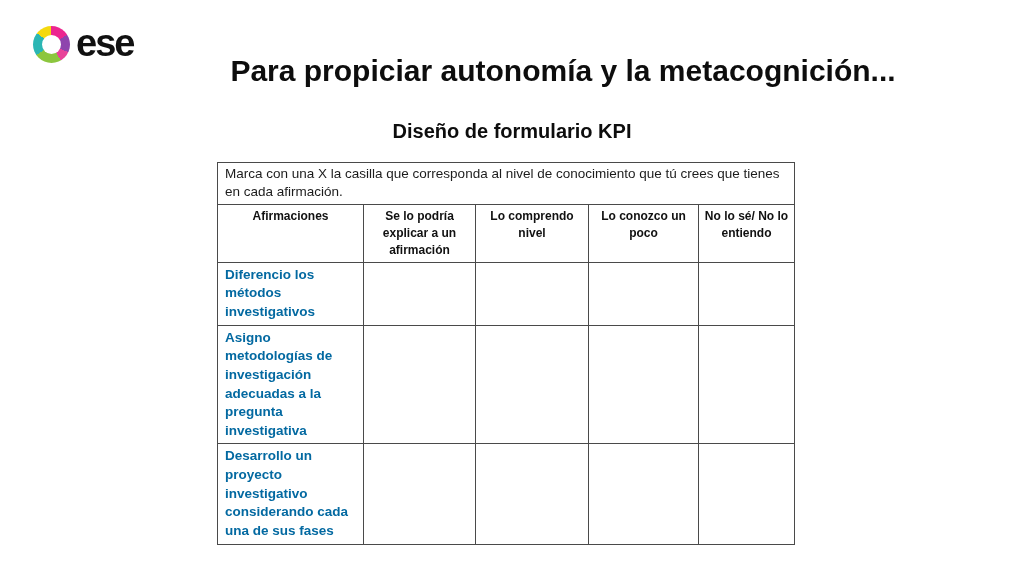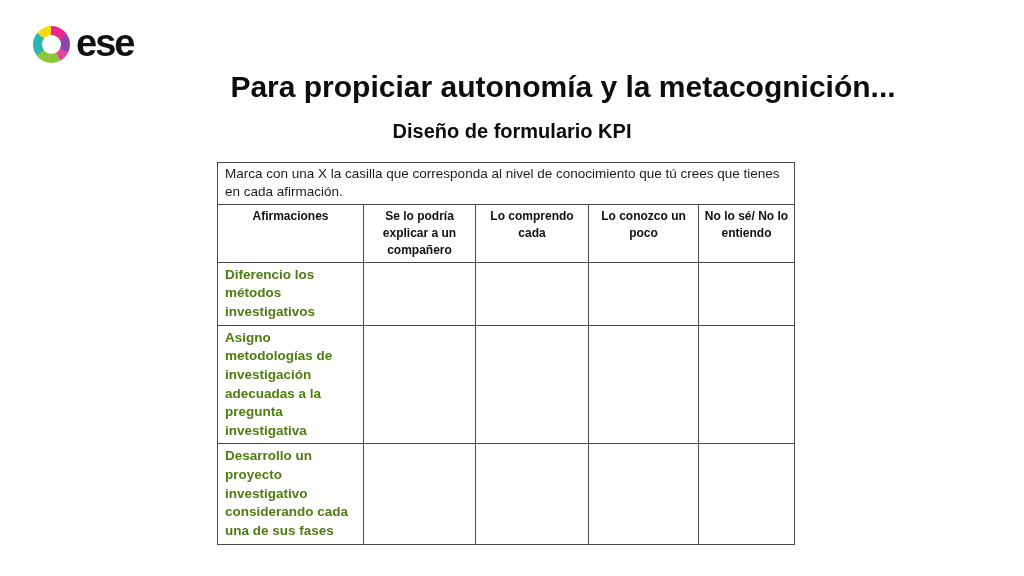--- a/index.html
+++ b/index.html
@@ -54,21 +54,21 @@
     line-height: 1;
     margin-top: -4px;
   }
 
   
   .title {
     position: absolute;
     left: 110px;
     right: 8px;
     top: 54px;
-    margin: 16px;
+    margin: 0;
     text-align: center;
     font-size: 30px;
     font-weight: bold;
     color: #0d0d0d;
     white-space: nowrap;
   }
   .subtitle {
     position: absolute;
     left: 0;
     right: 0;
@@ -112,21 +112,21 @@
     font-weight: bold;
     color: #111111;
     line-height: 1.4;
     vertical-align: top;
     text-align: center;
     padding: 3px 4px;
   }
   td.affirmation {
     font-size: 13.5px;
     font-weight: 600;
-    color: #4d7c0f;
+    color: #0369a1;
     line-height: 1.38;
     vertical-align: top;
     text-align: left;
     padding: 3px 8px 3px 7px;
   }
   td.answer-cell {
     background: #ffffff;
   }
 </style>
 </head>
@@ -149,22 +149,22 @@
       <col style="width:113px">
       <col style="width:110px">
       <col style="width:96px">
     </colgroup>
     <tbody>
         <tr class="instruction-row">
       <td class="instruction" colspan="5">Marca con una X la casilla que corresponda al nivel de conocimiento que tú crees que tienes en cada afirmación.</td>
     </tr>
     <tr class="header-row">
       <th class="col-header">Afirmaciones</th>
-      <th class="col-header">Se lo podría explicar a un compañero</th>
-      <th class="col-header">Lo comprendo cada</th>
+      <th class="col-header">Se lo podría explicar a un afirmación</th>
+      <th class="col-header">Lo comprendo nivel</th>
       <th class="col-header">Lo conozco un poco</th>
       <th class="col-header">No lo sé/ No lo entiendo</th>
     </tr>
     <tr class="body-row-1">
       <td class="affirmation">Diferencio los métodos investigativos</td>
       <td class="answer-cell"></td>
       <td class="answer-cell"></td>
       <td class="answer-cell"></td>
       <td class="answer-cell"></td>
     </tr>

